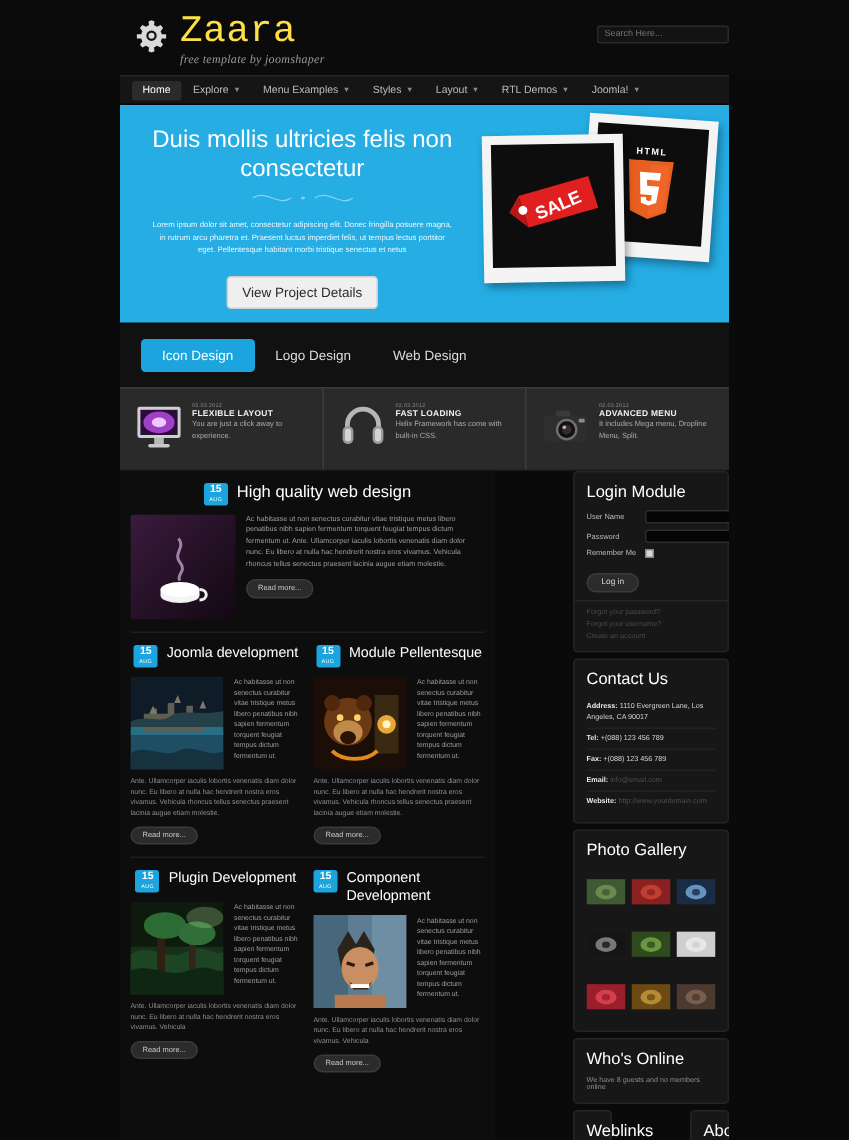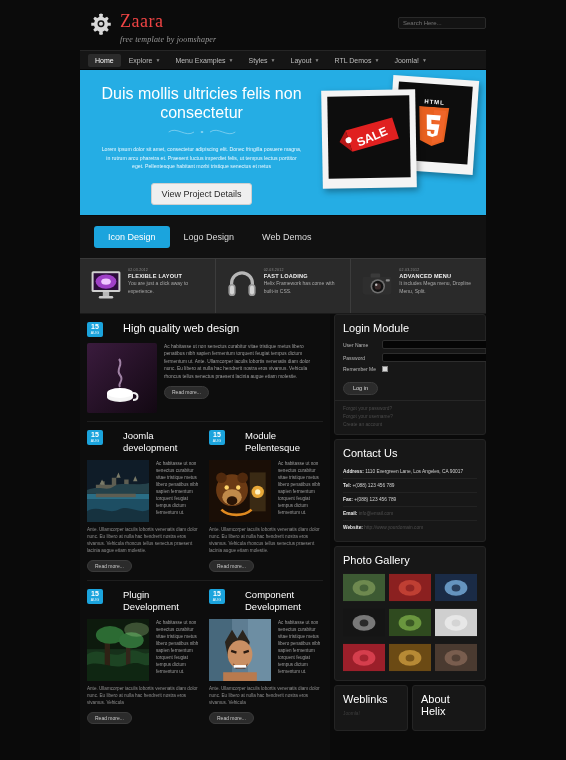--- a/index.html
+++ b/index.html
@@ -13,21 +13,21 @@
   
   .winchrome { position:absolute; top:2px; right:6px; display:flex; gap:4px; }
   .winchrome span { font-size:5px; color:#777; line-height:6px; }
 
   
   .header { height:50px; background:#0b0b0b; position:relative; }
   .logo-wrap { position:absolute; left:88px; top:8px; display:flex; align-items:flex-start; }
   .gear { width:26px; height:26px; margin-right:6px; margin-top:3px; }
   .logo-text { display:flex; flex-direction:column; }
   .logo-name {
-    font-family:Liberation Serif, serif; font-size:18px; color:#ef4444;
+    font-family:Liberation Mono, monospace; font-size:25px; color:#fde047;
     line-height:26px; letter-spacing:0.5px;
   }
   .logo-tag {
     font-family:"Liberation Serif", serif; font-size:8px; color:#9a9a9a;
     font-style:italic; margin-top:1px; letter-spacing:0.2px;
   }
   .search-box {
     position:absolute; right:80px; top:17px; width:88px; height:12px;
     background:#131313; border:1px solid #2a2a2a; border-radius:2px;
     font-size:6px; color:#666; padding:0 4px; line-height:11px; outline:none;
@@ -89,42 +89,42 @@
   .feat-txt { flex:1; padding-top:3px; }
   .feat-date { font-size:3.6px; color:#8f8f8f; letter-spacing:.2px; }
   .feat-title { font-size:5.6px; color:#f2f2f2; font-weight:bold; margin:1px 0 1px; letter-spacing:.2px; }
   .feat-desc { font-size:5px; color:#a9a9a9; line-height:7.5px; }
 
   
   .body-wrap { position:absolute; left:80px; top:314px; width:406px; height:446px; display:flex; gap:4px; }
   .main-col { width:250px; background:#0d0d0d; padding:8px 7px; overflow:hidden; }
   .side-col { width:152px; display:flex; flex-direction:column; gap:4px; overflow:hidden; }
 
-  .art-head { display:flex; align-items:flex-start; gap:20px; margin-bottom:6px; }
+  .art-head { display:flex; align-items:flex-start; gap:6px; margin-bottom:6px;justify-content:center; }
   .datebadge { width:16px; flex:0 0 16px; background:#1ba4dd; border-radius:2px;
                text-align:center; padding:1px 0 2px; color:#fff; }
   .datebadge .d { font-size:7px; font-weight:bold; line-height:8px; }
   .datebadge .m { font-size:3.6px; line-height:4px; letter-spacing:.3px; }
   .art-title { font-size:11px; color:#fff; font-weight:normal; line-height:13px; }
   .art-body { display:flex; gap:7px; }
   .art-thumb { width:70px; height:70px; flex:0 0 70px; border-radius:2px; }
   .art-text { flex:1; font-size:4.8px; color:#9d9d9d; line-height:7.4px; }
   .readmore { display:inline-block; margin-top:6px; background:#2b2b2b; color:#c9c9c9;
     border:1px solid #3b3b3b; border-radius:8px; font-size:5px; padding:2px 7px; cursor:pointer; }
   .divider { height:1px; background:#1e1e1e; margin:8px 0; }
 
   .two-col { display:flex; gap:8px; }
   .col { flex:1; min-width:0; }
   .col .art-title { font-size:9.5px; line-height:12px; }
   .col .art-thumb { width:62px; height:62px; flex:0 0 62px; }
   .col .art-text { font-size:4.6px; line-height:7px; }
   .col-tail { font-size:4.6px; color:#8f8f8f; line-height:7px; margin-top:4px; }
 
   
-  .module { background:#171717; border:1px solid #242424; border-radius:3px; padding:7px 8px; }
+  .module { background:#171717; border:1px solid #242424; border-radius:3px; padding:7px 8px;margin-left:48px; }
   .mod-title { font-size:11px; color:#fff; margin-bottom:6px; font-weight:normal; }
   .mod-sep { height:1px; background:#262626; margin:5px -8px 5px; }
 
   .frow { display:flex; align-items:center; margin-bottom:4px; gap:5px; }
   .flabel { font-size:5px; color:#b9b9b9; width:34px; flex:0 0 34px; }
   .finput { flex:1; height:9px; background:#050505; border:1px solid #2d2d2d; border-radius:2px; outline:none; }
   .fcheck { width:6px; height:6px; background:#d8d8d8; border:1px solid #888; }
   .loginbtn { background:#2b2b2b; color:#ddd; border:1px solid #3b3b3b; border-radius:8px;
               font-size:5.5px; padding:2.5px 9px; cursor:pointer; margin-top:2px; }
   .flink { display:block; font-size:4.8px; color:#4a4a4a; margin-top:3px; text-decoration:none; }
@@ -229,21 +229,21 @@
             <text x="36" y="30" font-size="12" fill="#fff" text-anchor="middle" font-family="Liberation Sans, sans-serif" font-weight="bold">SALE</text>
           </svg>
         </div>
       </div>
     </div>
   </div>
 
   <div class="tabsbar">
       <div class="tab active">Icon Design</div>
       <div class="tab">Logo Design</div>
-      <div class="tab">Web Demos</div>
+      <div class="tab">Web Design</div>
     </div>
 
   <div class="features">
       <div class="feat">
         <span class="feat-ic"><svg viewBox="0 0 40 40">
             <rect x="2" y="4" width="36" height="26" rx="2" fill="#cfcfcf"></rect>
             <rect x="4.5" y="6.5" width="31" height="21" fill="#2b0c3a"></rect>
             <ellipse cx="20" cy="17" rx="13" ry="9" fill="#b44ae0" opacity=".85"></ellipse>
             <ellipse cx="20" cy="17" rx="6" ry="4" fill="#f0c8ff"></ellipse>
             <rect x="16" y="30" width="8" height="5" fill="#b8b8b8"></rect>
@@ -508,20 +508,24 @@
             <span class="gcell">
               <svg viewBox="0 0 48 31" style="width:100%;height:100%;display:block">
                 <rect width="48" height="31" fill="#4a3a30"></rect>
                 <ellipse cx="24" cy="16" rx="13" ry="9" fill="#8a6a58" opacity=".75"></ellipse>
                 <ellipse cx="24" cy="16" rx="5" ry="4" fill="#4a3a30" opacity=".8"></ellipse>
               </svg>
             </span>
           </div>
       </div>
 
+      <div class="module">
+        <div class="mod-title">Who's Online</div>
+        <div class="wo-text">We have 8 guests and no members online</div>
+      </div>
 
       <div class="bottom-two">
         <div class="module">
           <div class="mod-title">Weblinks</div>
           <a class="wl-link" href="#">Joomla!</a>
 
         </div>
         <div class="module">
           <div class="mod-title">About Helix</div>
 

